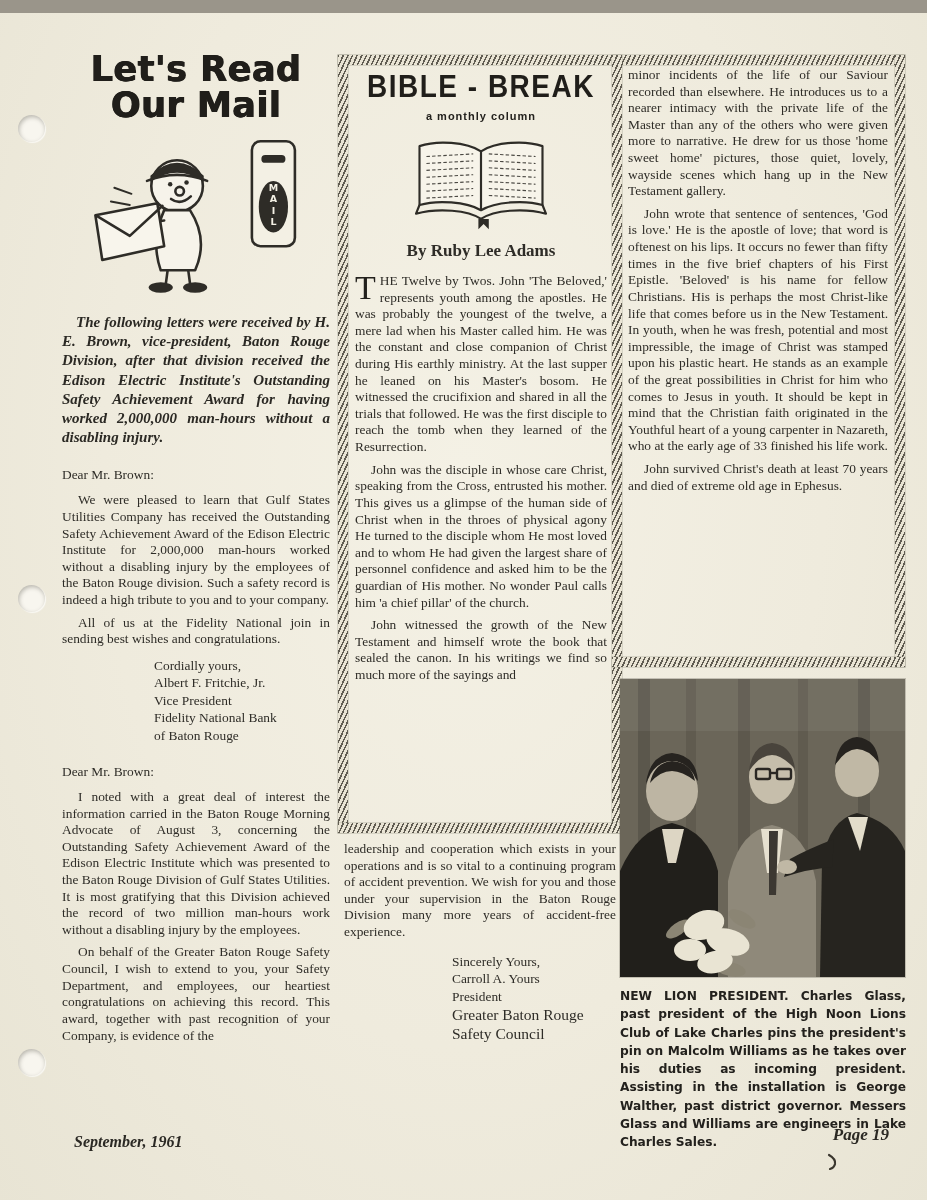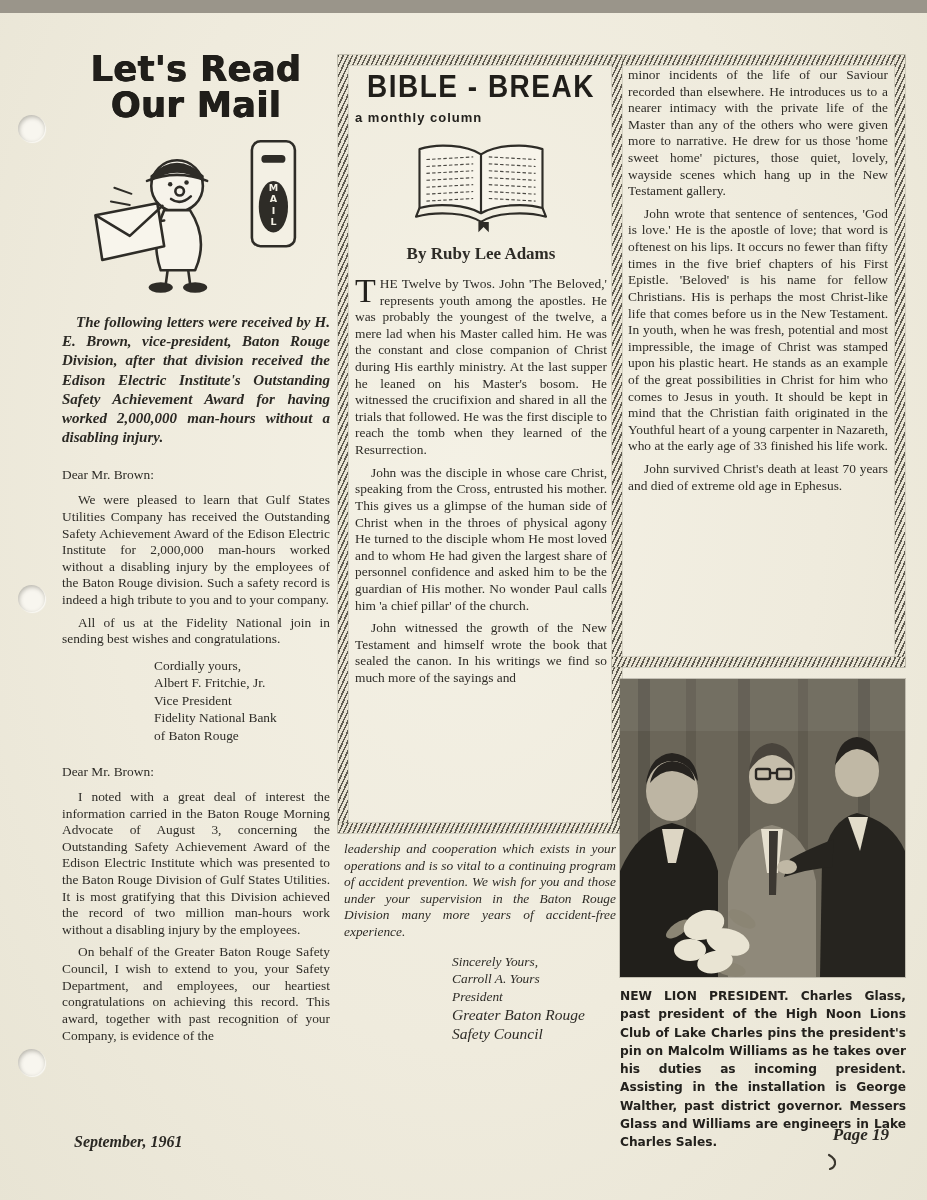--- a/index.html
+++ b/index.html
@@ -40,29 +40,29 @@
     background-image: repeating-linear-gradient(115deg, rgba(62,58,49,.8) 0 1.5px, rgba(0,0,0,0) 1.5px 4.2px);
     box-shadow: 0 0 0 0.5px rgba(90,85,72,.35);
   }
   
   .bb-content { position: absolute; left: 355px; top: 56px; width: 252px; height: 748px; overflow: hidden; }
   .bb-title {
     font-family: "Liberation Sans", sans-serif; font-weight: 700; font-size: 28px;
     letter-spacing: 1.5px; text-align: center; color: #201e1a;
     transform: scaleY(1.12); transform-origin: top center;
   }
-  .bb-sub { font-family: "Liberation Sans", sans-serif; font-weight: 700; font-size: 13px;
-    letter-spacing: 1px; text-align: left; margin-top: 9px; color: #23211d; }
+  .bb-sub { font-family: "Liberation Sans", sans-serif; font-weight: 700; font-size: 11px;
+    letter-spacing: 1px; text-align: center; margin-top: 9px; color: #23211d; }
   .book-wrap { text-align: center; margin: 12px 0 4px; }
   .byline { font-weight: 700; text-align: center; font-size: 17px; margin: 6px 0 12px; }
   .dropcap { float: left; font-size: 34px; line-height: 27px; padding: 1px 4px 0 0; color: #23211d; }
   
   .right-col { position: absolute; left: 628px; top: 54px; width: 260px; height: 584px; overflow: hidden; }
   
-  .mid-cont { position: absolute; left: 344px; top: 828px; width: 272px; font-style: italic; }
+  .mid-cont { position: absolute; left: 344px; top: 828px; width: 272px; }
   
   .photo { position: absolute; left: 620px; top: 666px; width: 285px; height: 298px;
     box-shadow: 0 0 0 1px rgba(60,56,48,.25); overflow: hidden; }
   .photo-caption { position: absolute; left: 620px; top: 974px; width: 286px;
     font-family: "DejaVu Sans", sans-serif; font-weight: 700; font-size: 12.2px;
     line-height: 1.5; text-align: justify; color: #23211d; }
   
   .footer-date { position: absolute; left: 74px; top: 1120px; font-style: italic;
     font-weight: 700; font-size: 16px; color: #2b2924; }
   .footer-page { position: absolute; right: 38px; top: 1112px; font-style: italic;

